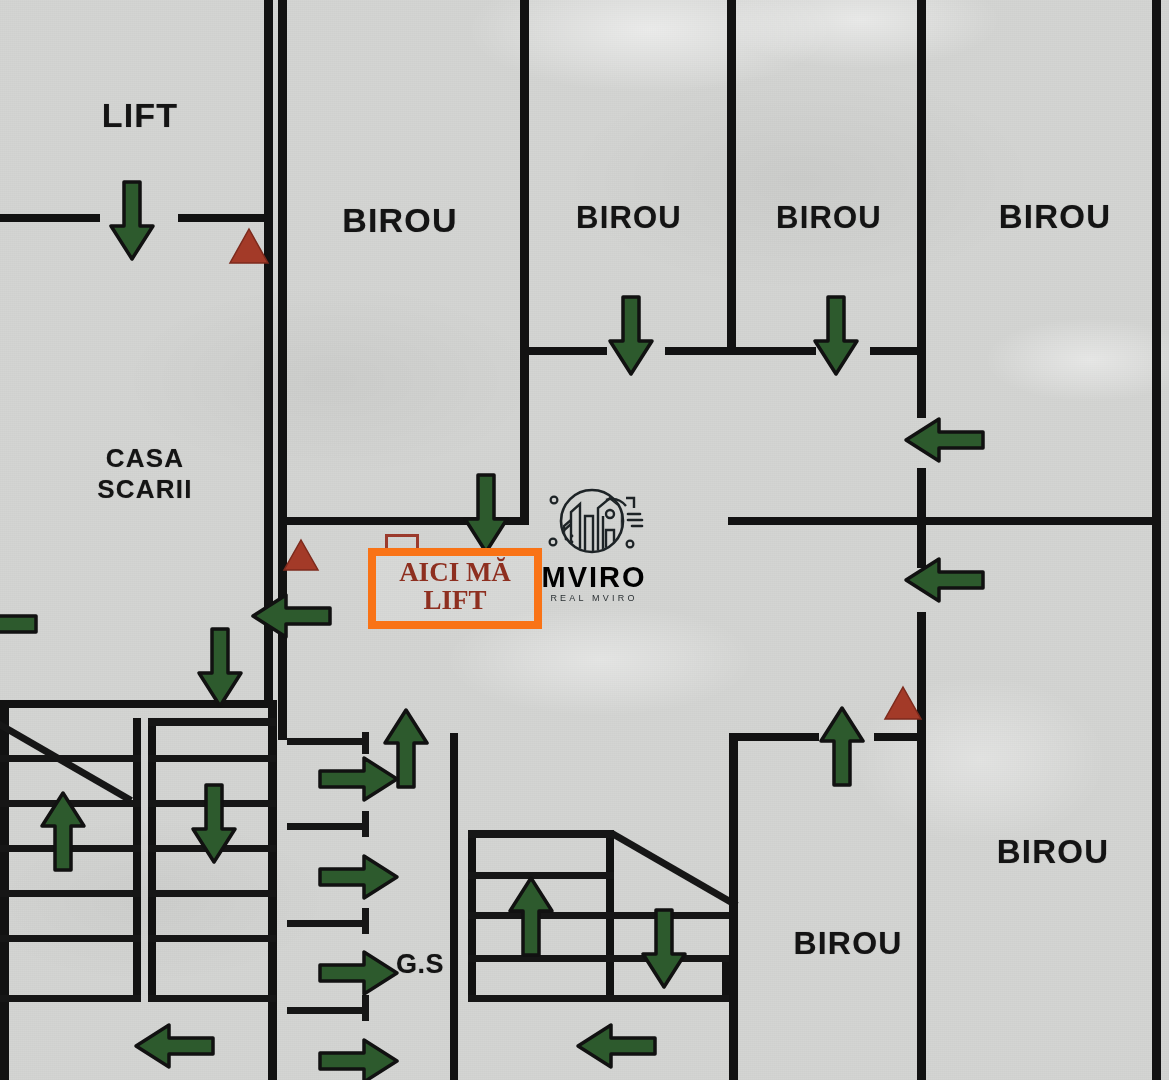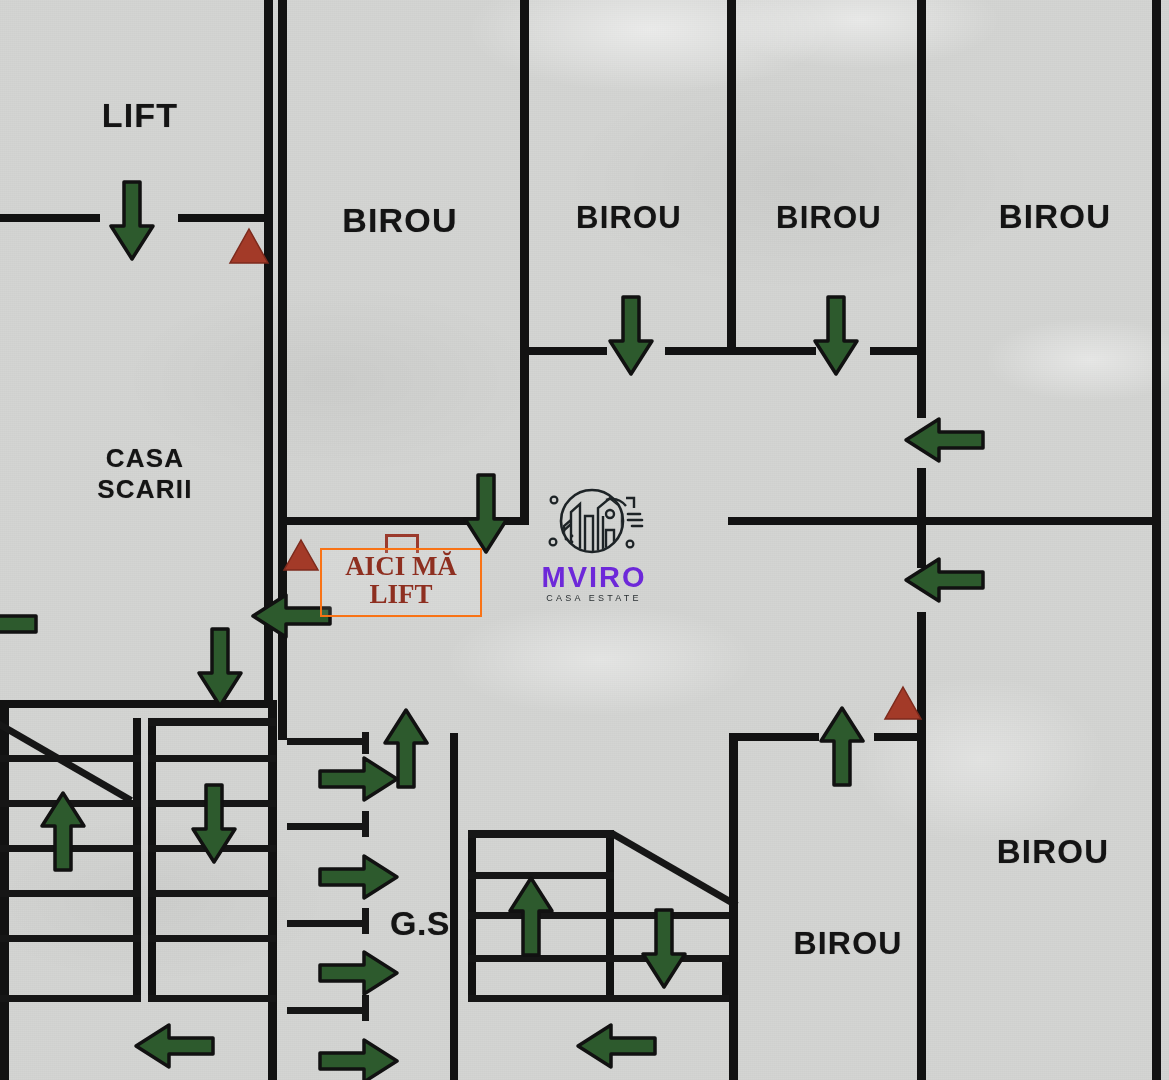--- a/index.html
+++ b/index.html
@@ -41,38 +41,39 @@
     letter-spacing:1.2px;
     white-space:pre;
     line-height:1.18;
     text-align:center;
     text-shadow:0 0 1px rgba(0,0,0,.35);
   }
   .arrow{position:absolute;}
   .tri{position:absolute;}
   .here-box{
     position:absolute;
-    border:2px solid #f97316;
+    border:8px solid #f97316;
     color:#8e2f20;
     font-family:"Liberation Serif",serif;
     font-weight:700;
     text-align:center;
     line-height:1.02;
     background:rgba(255,255,255,.10);
+    margin-left:48px;
   }
   .here-tab{
     position:absolute;
     border:3px solid #9b3a2c;
     border-bottom:none;
     background:rgba(211,212,210,.0);
   }
   .logo{position:absolute;}
   .logo-word{
     position:absolute;
-    color:#6d28d9;
+    color:#000000;
     font-weight:700;
     letter-spacing:2px;
     font-family:"Liberation Sans",sans-serif;
   }
   .logo-sub{
     position:absolute;
     color:#2a3033;
     letter-spacing:3.2px;
     font-family:"Liberation Sans",sans-serif;
   }
@@ -159,21 +160,21 @@
 SCARII</div>
 
   <div class="label" style="left:300px;top:200px;width:200px;font-size:34px;">BIROU</div>
 
   <div class="label" style="left:540px;top:200px;width:178px;font-size:31px;">BIROU</div>
 
   <div class="label" style="left:745px;top:200px;width:168px;font-size:31px;">BIROU</div>
 
   <div class="label" style="left:960px;top:198px;width:190px;font-size:33px;">BIROU</div>
 
-  <div class="label" style="left:375px;top:903px;width:90px;font-size:34px;letter-spacing:0.5px;">G.S</div>
+  <div class="label" style="left:375px;top:949px;width:90px;font-size:27px;letter-spacing:0.5px;">G.S</div>
 
   <div class="label" style="left:758px;top:925px;width:180px;font-size:32px;">BIROU</div>
 
   <div class="label" style="left:958px;top:833px;width:190px;font-size:33px;">BIROU</div>
 
   <svg class="arrow" style="left:108px;top:180px;" width="48" height="82" viewBox="0 0 48 82">
     <polygon points="16,2 32,2 32,46 45,46 24,79 3,46 16,46" fill="#2d5a2d" stroke="#111" stroke-width="3.5" stroke-linejoin="round"></polygon>
   </svg>
 
   <svg class="arrow" style="left:607px;top:295px;" width="48" height="82" viewBox="0 0 48 82">
@@ -300,15 +301,15 @@
     </g>
     <g fill="#1d2326">
       <circle cx="32" cy="50" r="1.4"></circle>
         <circle cx="32" cy="56" r="1.4"></circle>
       <circle cx="26" cy="53" r="1.4"></circle>
     </g>
     <path d="M66 14 q12 -4 20 6" fill="none" stroke="#1d2326" stroke-width="2.4"></path>
     <path d="M86 12 h8 v10" fill="none" stroke="#1d2326" stroke-width="2.4"></path>
   </svg>
   <div class="logo-word" style="left:524px;top:561px;width:140px;text-align:center;font-size:29px;">MVIRO</div>
-  <div class="logo-sub" style="left:524px;top:593px;width:140px;text-align:center;font-size:9px;">CASA ESTATE</div>
+  <div class="logo-sub" style="left:524px;top:593px;width:140px;text-align:center;font-size:9px;">REAL MVIRO</div>
 
 </div>
 
 </body></html>

